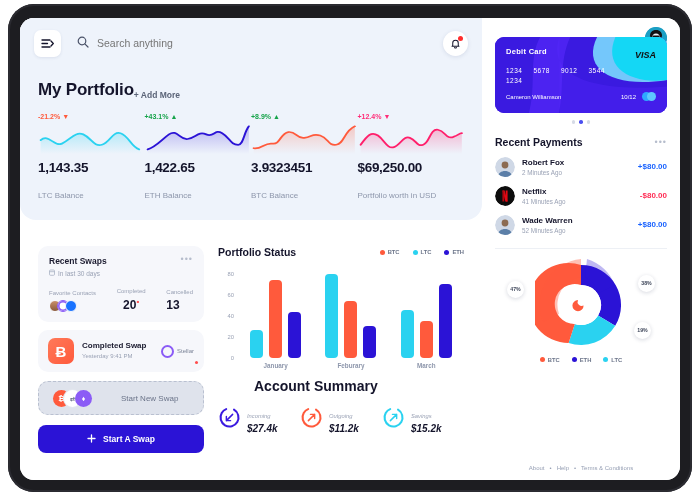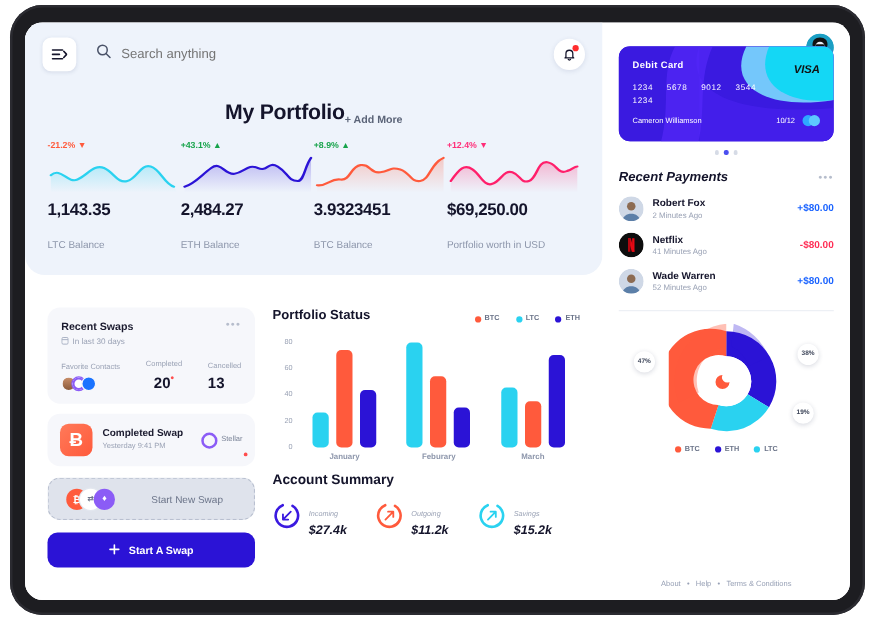--- a/index.html
+++ b/index.html
@@ -47,21 +47,21 @@
     width:25px;height:25px;border-radius:50%;background:#fff;
     display:flex;align-items:center;justify-content:center;position:relative;
     box-shadow:0 1px 4px rgba(40,60,110,.12);
   }
   .bell .dot{ position:absolute; top:5px; right:5px; width:5px;height:5px;border-radius:50%;background:#ff2d2d;}
 
   
   .portfolio{
     background:#eef3fb; padding:12px 18px 20px 18px; border-radius:0 0 16px 16px;
   }
-  .pf-head{display:flex;align-items:flex-end;justify-content:center;}
+  .pf-head{display:flex;align-items:flex-end;justify-content:flex-start;}
   .pf-title{font-size:17px;font-weight:bold;color:#14142b;letter-spacing:-.2px;}
   .add-more{font-size:8.5px;color:#5b6478;font-weight:bold;cursor:pointer;}
   .stats{display:flex;margin-top:13px;}
   .stat{flex:1;}
   .pct{font-size:7px;font-weight:bold;display:flex;align-items:center;gap:2px;}
   .spark{height:30px;margin:4px 0 6px 0;}
   .stat-val{font-size:13.5px;font-weight:bold;color:#14142b;letter-spacing:-.3px;}
   .stat-lbl{font-size:8px;color:#8d96ab;margin-top:16px;}
 
   
@@ -103,35 +103,35 @@
   .coins{display:flex;}
   .coin{width:17px;height:17px;border-radius:50%;margin-right:-6px;display:flex;align-items:center;justify-content:center;color:#fff;font-size:8px;font-weight:bold;}
   .dz-lbl{font-size:8px;color:#6b7489;margin-left:26px;}
   .cta{
     margin-top:10px;height:28px;border-radius:8px;background:#2b13d6;color:#fff;
     display:flex;align-items:center;justify-content:center;gap:7px;font-size:8.5px;font-weight:bold;
     cursor:pointer;
   }
 
   .right-col{flex:1;}
-  .ch-head{display:flex;align-items:flex-end;justify-content:space-between;}
+  .ch-head{display:flex;align-items:center;justify-content:space-between;}
   .ch-title{font-size:10.5px;font-weight:bold;color:#14142b;}
   .legend{display:flex;gap:13px;}
   .lg{display:flex;align-items:center;gap:3px;font-size:5.8px;font-weight:bold;color:#6b7489;}
   .lg i{width:5px;height:5px;border-radius:50%;display:block;}
   .chart{position:relative;height:110px;margin-top:8px;}
   .yax{position:absolute;left:0;top:0;height:92px;width:16px;}
   .yax span{position:absolute;font-size:5.8px;color:#9aa2b5;right:0;transform:translateY(-50%);}
   .plot{position:absolute;left:20px;right:0;top:0;height:92px;display:flex;align-items:flex-end;}
   .group{flex:1;display:flex;align-items:flex-end;justify-content:center;gap:6px;height:100%;}
   .bar{width:13px;border-radius:4px;}
   .xax{position:absolute;left:20px;right:0;top:96px;display:flex;}
   .xax span{flex:1;text-align:center;font-size:6.3px;color:#8d96ab;font-weight:bold;}
 
-  .acc-title{font-size:11px;font-weight:bold;color:#14142b;margin-top:2px;}
+  .acc-title{font-size:14px;font-weight:bold;color:#14142b;margin-top:2px;margin-left:36px;}
   .acc-row{display:flex;margin-top:10px;font-style:italic;}
   .acc{flex:1;display:flex;align-items:center;gap:6px;}
   .acc-lbl{font-size:5.8px;color:#9aa2b5;}
   .acc-val{font-size:10px;font-weight:bold;color:#14142b;margin-top:1px;}
 
   
   #side{ width:calc(100% - 462px); height:100%; background:#fff; padding:10px 13px 0 13px; position:relative;}
   .side-head{display:flex;align-items:center;justify-content:space-between;margin-top:32px;}
   .sh-title{font-size:10.5px;font-weight:bold;color:#14142b;}
   .plus-btn{width:14px;height:14px;border-radius:50%;border:1px dashed #9aa6bd;color:#5b6478;
@@ -149,21 +149,21 @@
   .cc-name{font-size:6px;}
   .cc-exp{font-size:6px;}
   .visa{position:absolute;right:11px;top:13px;z-index:3;font-size:9px;font-weight:bold;font-style:italic;color:#111;}
   .mc{display:flex;margin-left:6px;}
   .mc i{width:9px;height:9px;border-radius:50%;background:#2ea8ff;display:block;}
   .mc i+i{margin-left:-4px;background:#5ec8ff;}
   .pager{display:flex;justify-content:center;gap:4px;margin-top:7px;}
   .pager i{width:3.5px;height:3.5px;border-radius:50%;background:#d6dbe6;display:block;}
   .pager i.on{background:#4b4ff0;}
 
-  .pay-head{display:flex;align-items:center;justify-content:space-between;margin-top:12px;font-style:italic;}
+  .pay-head{display:flex;align-items:center;justify-content:space-between;margin-top:12px;}
   .pay{display:flex;align-items:center;gap:7px;margin-top:9px;}
   .pav{width:20px;height:20px;border-radius:50%;overflow:hidden;flex:none;}
   .pn{font-size:8px;font-weight:bold;color:#14142b;}
   .pt{font-size:6.3px;color:#9aa2b5;margin-top:2px;}
   .pamt{margin-left:auto;font-size:8px;font-weight:bold;}
   .pamt.pos{color:#1a63ff;}
   .pamt.neg{color:#ff2d55;}
 
   .hr{height:1px;background:#edf0f5;margin:13px 0 0 0;}
   .donut-wrap{position:relative;height:96px;margin-top:8px;display:flex;align-items:center;justify-content:center;}
@@ -244,21 +244,21 @@
               <div class="spark"><svg width="100%" height="30" viewBox="0 0 80 26" preserveAspectRatio="none">
                   <defs>
                     <linearGradient id="g1" x1="0" y1="0" x2="0" y2="1">
                       <stop offset="0" stop-color="#2b13d6" stop-opacity=".28"></stop>
                       <stop offset="1" stop-color="#2b13d6" stop-opacity="0"></stop>
                     </linearGradient>
                   </defs>
                   <path d="M2,22 C8,20 12,14 18,9 C24,4 26,14 32,13 C38,12 40,6 46,9 C52,12 52,4 58,8 C64,12 64,18 70,18 C74,18 74,8 78,2 L78,26 L2,26 Z" fill="url(#g1)" stroke="none"></path>
                   <path d="M2,22 C8,20 12,14 18,9 C24,4 26,14 32,13 C38,12 40,6 46,9 C52,12 52,4 58,8 C64,12 64,18 70,18 C74,18 74,8 78,2" fill="none" stroke="#2b13d6" stroke-width="1.5" stroke-linecap="round" stroke-linejoin="round"></path>
                 </svg></div>
-              <div class="stat-val">2,484.27</div>
+              <div class="stat-val">1,422.65</div>
               <div class="stat-lbl">ETH Balance</div>
             </div>
             <div class="stat">
               <div class="pct" style="color:#16a34a">
                 <span>+8.9%</span>
                 <span>▲</span>
               </div>
               <div class="spark"><svg width="100%" height="30" viewBox="0 0 80 26" preserveAspectRatio="none">
                   <defs>
                     <linearGradient id="g2" x1="0" y1="0" x2="0" y2="1">

